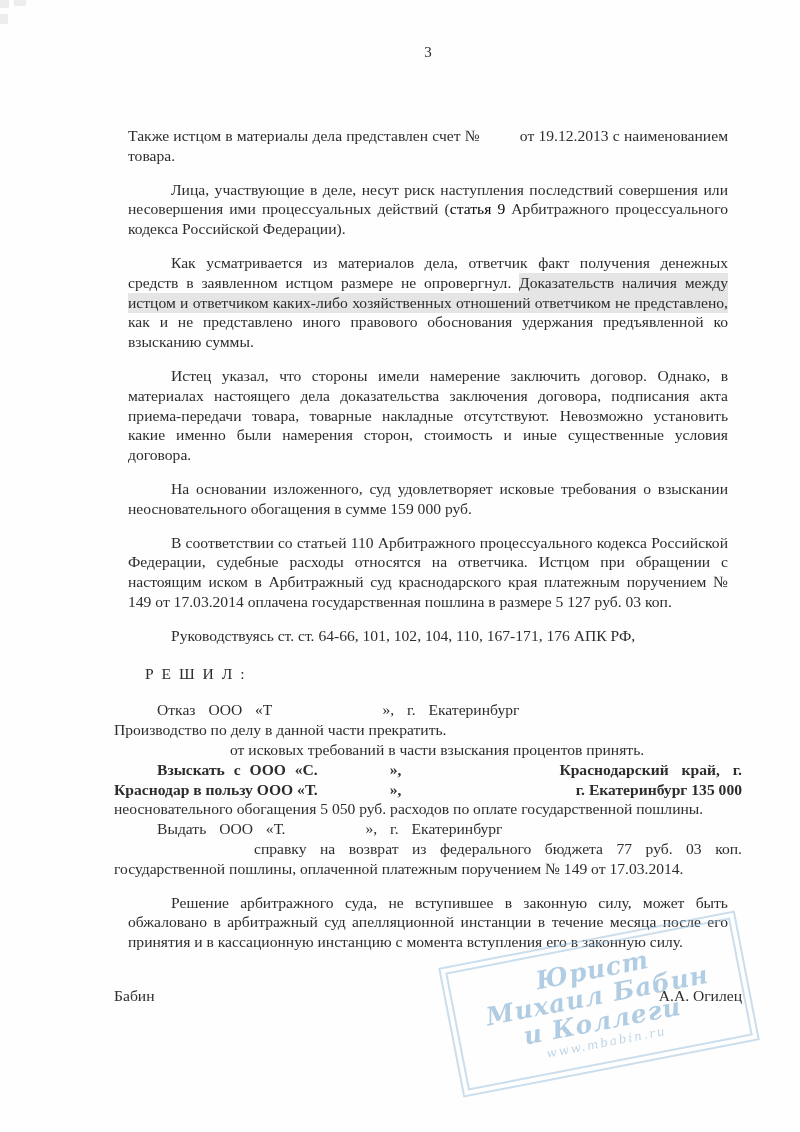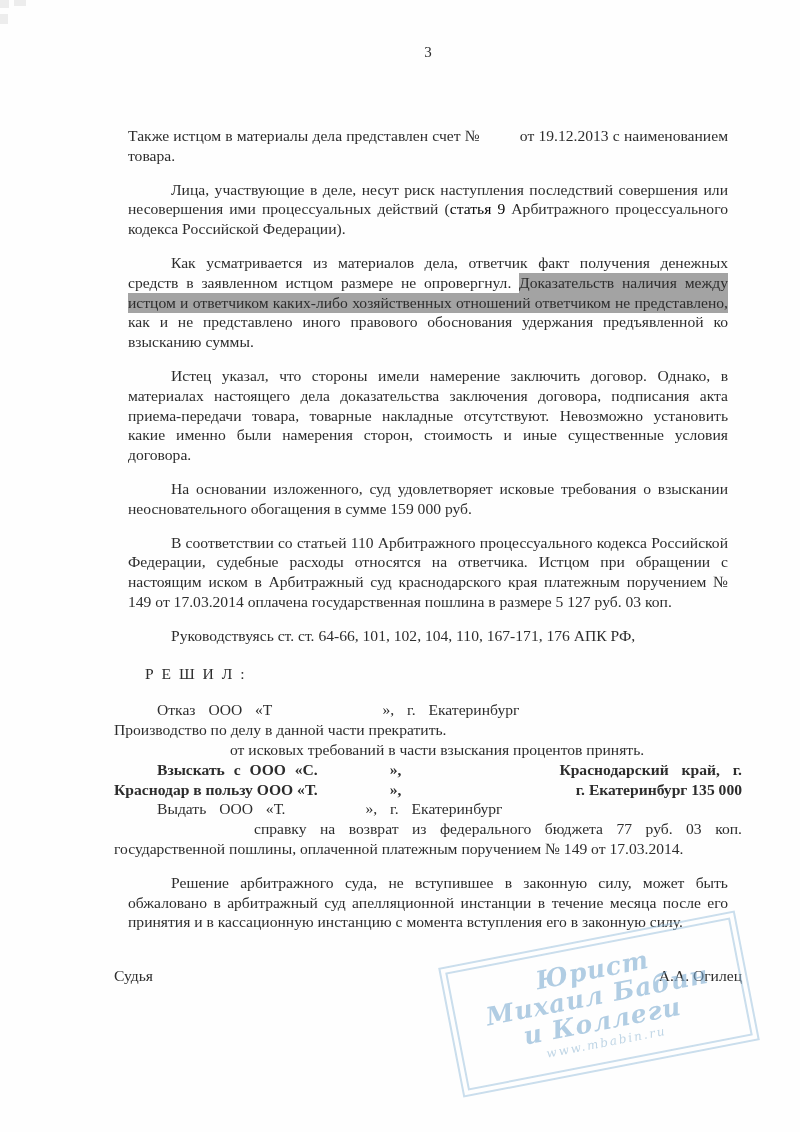--- a/index.html
+++ b/index.html
@@ -27,21 +27,21 @@
     position: absolute; top: 112px; left: 114px; width: 628px;
     font-size: 15.6px; line-height: 19.8px;
     text-align: justify;
   }
   .para { margin: 14px; text-indent: 43px; }
   .para.noindent { text-indent: 0; }
 
   .doclink { color: #000000; text-decoration: none; cursor: pointer; }
 
   .hl {
-    background: #a3a3a3;
+    background: #e5e5e5;
     padding: 1px 0 2px;
     box-decoration-break: clone;
     -webkit-box-decoration-break: clone;
   }
 
   .resolution {
     margin: 18px 0 17px 0;
     font-size: 15.6px; font-weight: normal;
     text-align: left; letter-spacing: 2px;
     transform: translateX(31px);
@@ -126,32 +126,33 @@
 
     <div class="decree">
       <div class="line split">
         <span class="left ws-mid"><span class="line indent" style="padding-left:43px; display:inline;">Взыскать с ООО «С.</span><span class="gap g70"></span><span>»,</span></span>
         <span class="right ws-wide">Краснодарский край, г.</span>
       </div>
       <div class="line split">
         <span class="left"><span>Краснодар в пользу ООО «Т.</span><span class="gap g70"></span><span>»,</span></span>
         <span class="right">г. Екатеринбург 135 000</span>
       </div>
+      <div class="line">неосновательного обогащения 5 050 руб. расходов по оплате государственной пошлины.</div>
     </div>
 
     <div class="decree">
       <div class="line indent ws-wide"><span>Выдать ООО «Т.</span><span class="gap g80"></span><span>», г. Екатеринбург</span></div>
       <div class="line pad140">справку на возврат из федерального бюджета 77 руб. 03 коп.</div>
       <div class="line">государственной пошлины, оплаченной платежным поручением № 149 от 17.03.2014.</div>
     </div>
 
     <p class="para">Решение арбитражного суда, не вступившее в законную силу, может быть обжаловано в арбитражный суд апелляционной инстанции в течение месяца после его принятия и в кассационную инстанцию с момента вступления его в законную силу.</p>
 
     <div class="signature">
-      <span>Судья</span>
+      <span>Бабин</span>
       <span>А.А. Огилец</span>
     </div>
 
   </div>
 
   <div class="stamp">
     <div class="stamp-inner">
       <div class="stamp-big">Юрист</div>
       <div class="stamp-big">Михаил Бабин</div>
       <div class="stamp-big">и Коллеги</div>

